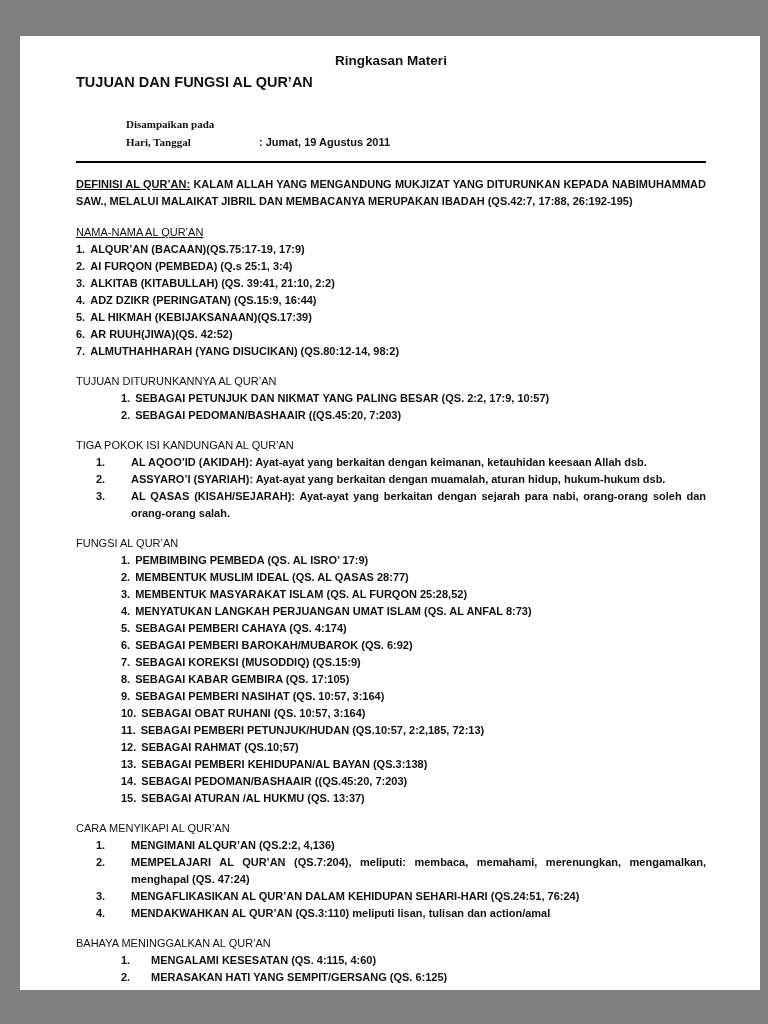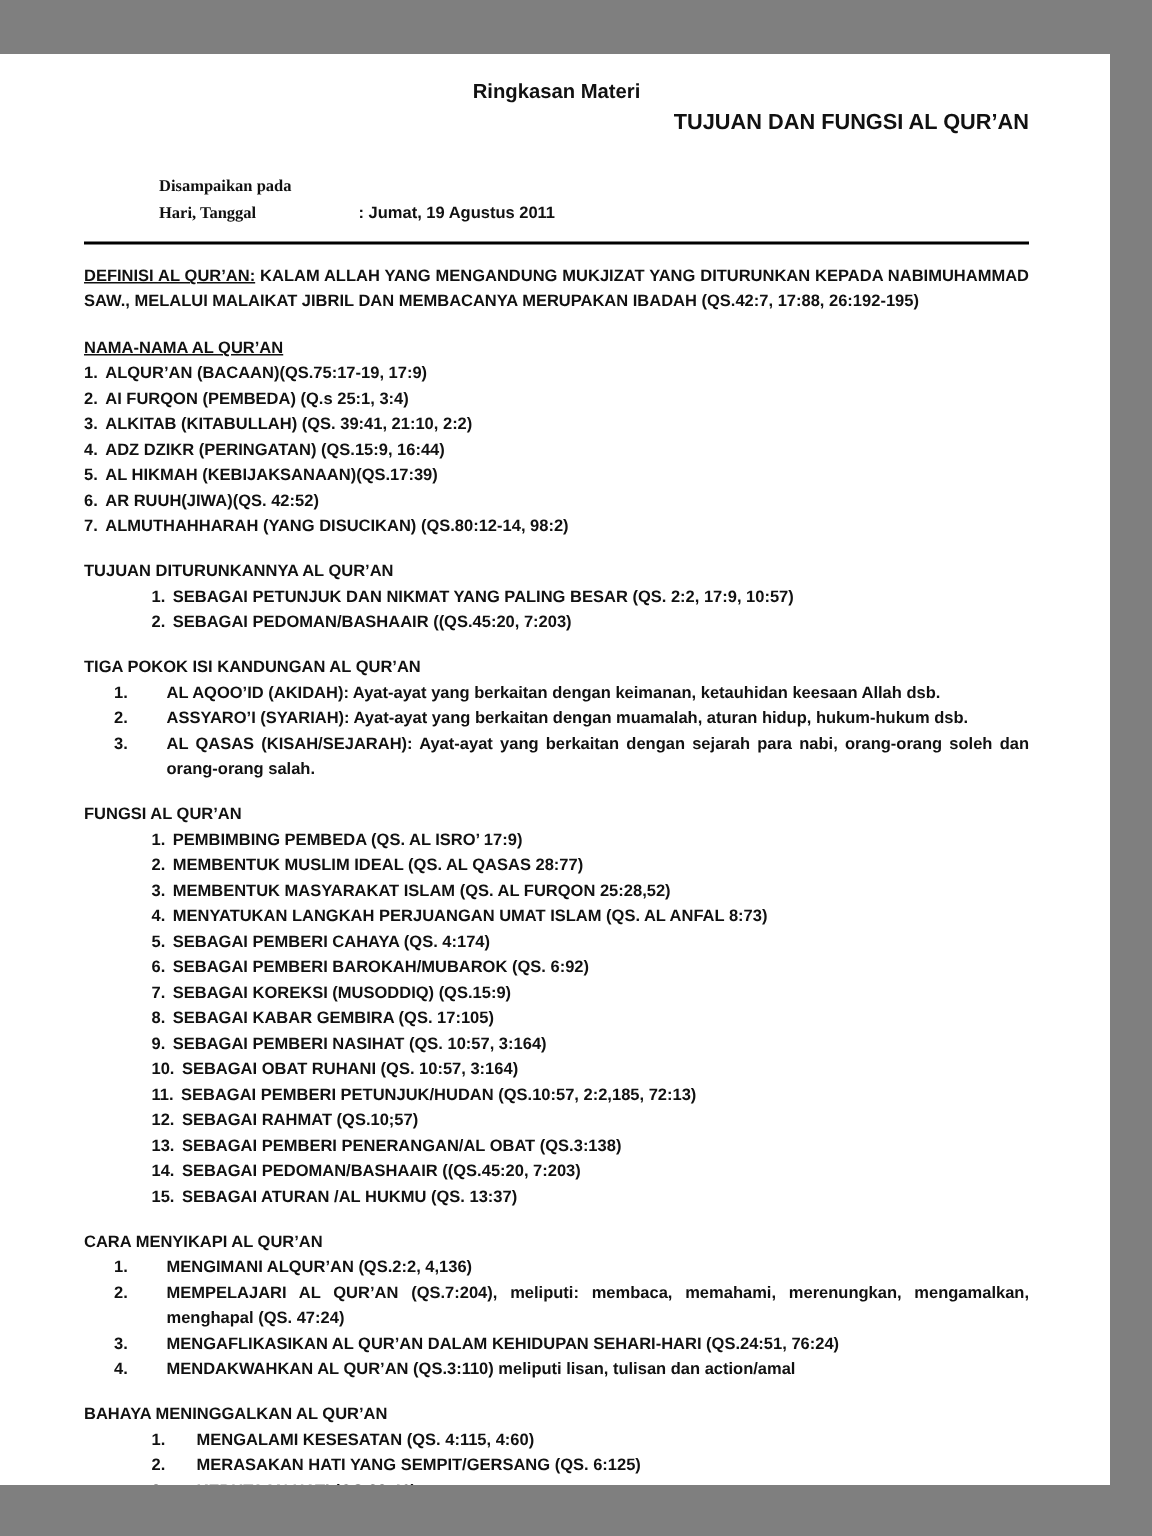--- a/index.html
+++ b/index.html
@@ -7,38 +7,38 @@
   body {
     background:#7f7f7f;
     font-family:"Liberation Sans", sans-serif;
     font-weight:700;
     color:#111;
     position:relative;
     overflow:hidden;
   }
   .page {
     position:absolute;
-    left:0; top:36px;
+    left:20px; top:36px;
     width:740px; height:954px;
     background:#ffffff;
     padding:14px 54px 0 56px;
     overflow:hidden;
     font-size:11px;
     line-height:17px;
   }
   .title    { text-align:center; font-size:13.5px; line-height:21px; }
-  .subtitle { text-align:right; font-size:14.5px; line-height:22px; margin-bottom:22px; }
+  .subtitle { text-align:left; font-size:14.5px; line-height:22px; margin-bottom:22px; }
   .meta { padding-left:50px; margin-bottom:4px; }
   .meta-row  { display:flex; line-height:18px; }
   .meta-label{ width:133px; flex:none;font-family:Liberation Serif, serif; }
   .divider { border-top:2px solid #000; margin:10px 0 13px 0; }
   .para { text-align:justify; margin-bottom:14px; }
   .u { text-decoration:underline; }
   section { margin-bottom:13px; }
-  h3 { font-size:11px; line-height:17px; font-weight:700; }
+  h3 { font-size:11px; line-height:17px; font-weight:400; }
   .li  { display:flex; }
   .txt { text-align:justify; flex:1; }
   .num { white-space:nowrap; }
   .list-flush  .num { margin-right:5px; }
   .list-indent { padding-left:45px; }
   .list-indent .num { margin-right:5px; }
   .list-tab    { padding-left:20px; }
   .list-tab    .num { width:35px; flex:none; }
   .list-indent-tab { padding-left:45px; }
   .list-indent-tab .num { width:30px; flex:none; }
@@ -177,21 +177,21 @@
         <div class="li">
           <span class="num">11.</span>
           <span class="txt">SEBAGAI PEMBERI PETUNJUK/HUDAN (QS.10:57, 2:2,185, 72:13)</span>
         </div>
         <div class="li">
           <span class="num">12.</span>
           <span class="txt">SEBAGAI RAHMAT (QS.10;57)</span>
         </div>
         <div class="li">
           <span class="num">13.</span>
-          <span class="txt">SEBAGAI PEMBERI PENERANGAN/AL OBAT (QS.3:138)</span>
+          <span class="txt">SEBAGAI PEMBERI KEHIDUPAN/AL BAYAN (QS.3:138)</span>
         </div>
         <div class="li">
           <span class="num">14.</span>
           <span class="txt">SEBAGAI  PEDOMAN/BASHAAIR ((QS.45:20, 7:203)</span>
         </div>
         <div class="li">
           <span class="num">15.</span>
           <span class="txt">SEBAGAI ATURAN /AL HUKMU (QS. 13:37)</span>
         </div>
       </div>

